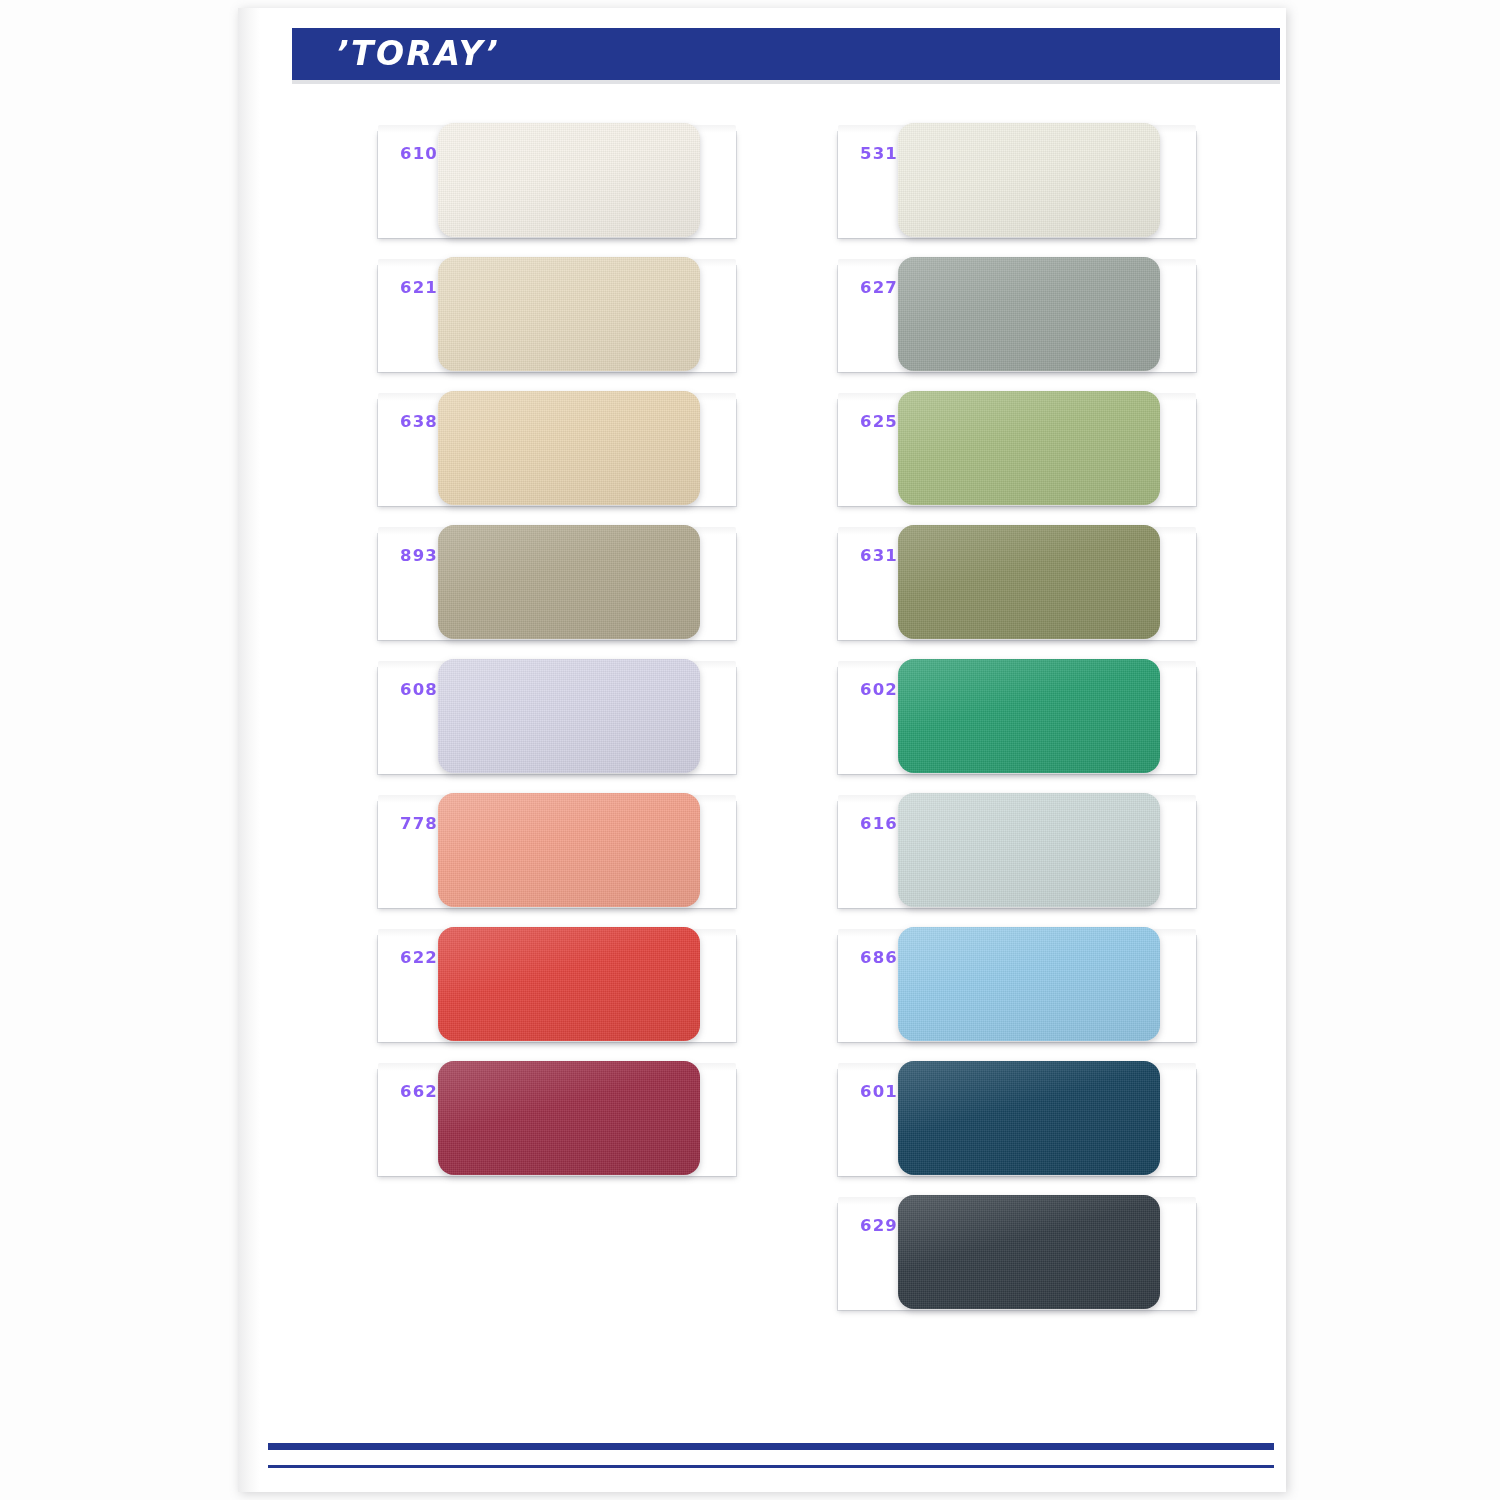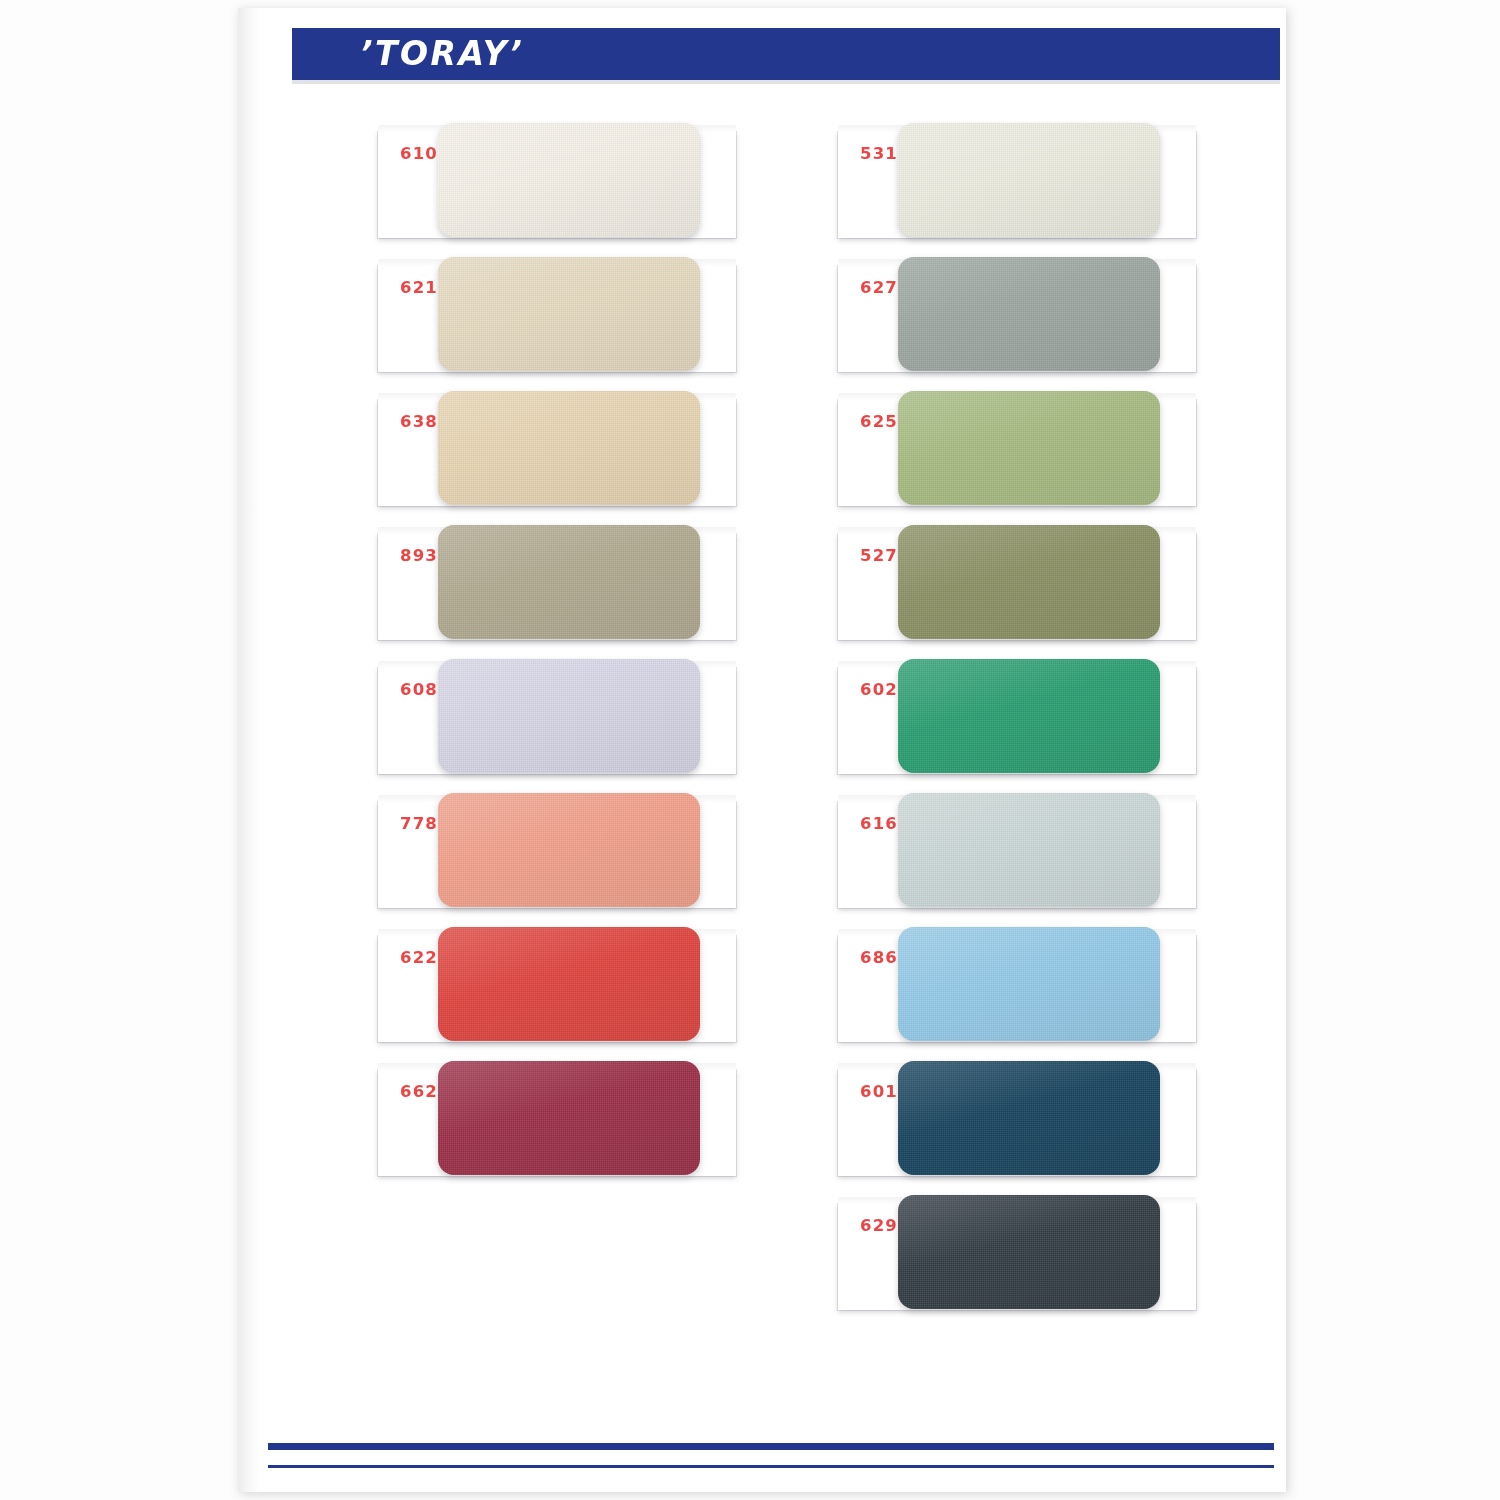--- a/index.html
+++ b/index.html
@@ -57,21 +57,21 @@
   #header-bar-shadow {
     position: absolute;
     left: 292px;
     top: 80px;
     width: 988px;
     height: 4px;
     background: rgba(170,172,180,0.35);
   }
   #brand-logo {
     position: absolute;
-    left: 360px;
+    left: 336px;
     top: 33px;
     color: #ffffff;
     font-family: "DejaVu Sans", sans-serif;
     font-weight: 700;
     font-size: 33px;
     letter-spacing: 2.5px;
     font-style: italic;
     line-height: 42px;
     user-select: none;
     white-space: nowrap;
@@ -132,21 +132,21 @@
     border-radius: 2px 2px 0 0;
   }
 
   .code {
     position: absolute;
     left: 22px;
     top: 26px;
     font-family: "DejaVu Sans", sans-serif;
     font-size: 16.5px;
     font-weight: 600;
-    color: #ef4444;
+    color: #8b5cf6;
     letter-spacing: 1.2px;
     user-select: none;
   }
 
   
   .chip {
     position: absolute;
     left: 60px;
     top: 5px;
     width: 262px;
@@ -240,21 +240,21 @@
         <div class="code">627</div>
         <div class="chip" style="background: rgb(158, 168, 162);"></div>
       </div>
       <div class="swatch-row">
         <div class="mount"></div>
         <div class="code">625</div>
         <div class="chip" style="background: rgb(168, 189, 131);"></div>
       </div>
       <div class="swatch-row">
         <div class="mount"></div>
-        <div class="code">527</div>
+        <div class="code">631</div>
         <div class="chip" style="background: rgb(140, 146, 101);"></div>
       </div>
       <div class="swatch-row">
         <div class="mount"></div>
         <div class="code">602</div>
         <div class="chip" style="background: rgb(42, 159, 114);"></div>
       </div>
       <div class="swatch-row">
         <div class="mount"></div>
         <div class="code">616</div>

